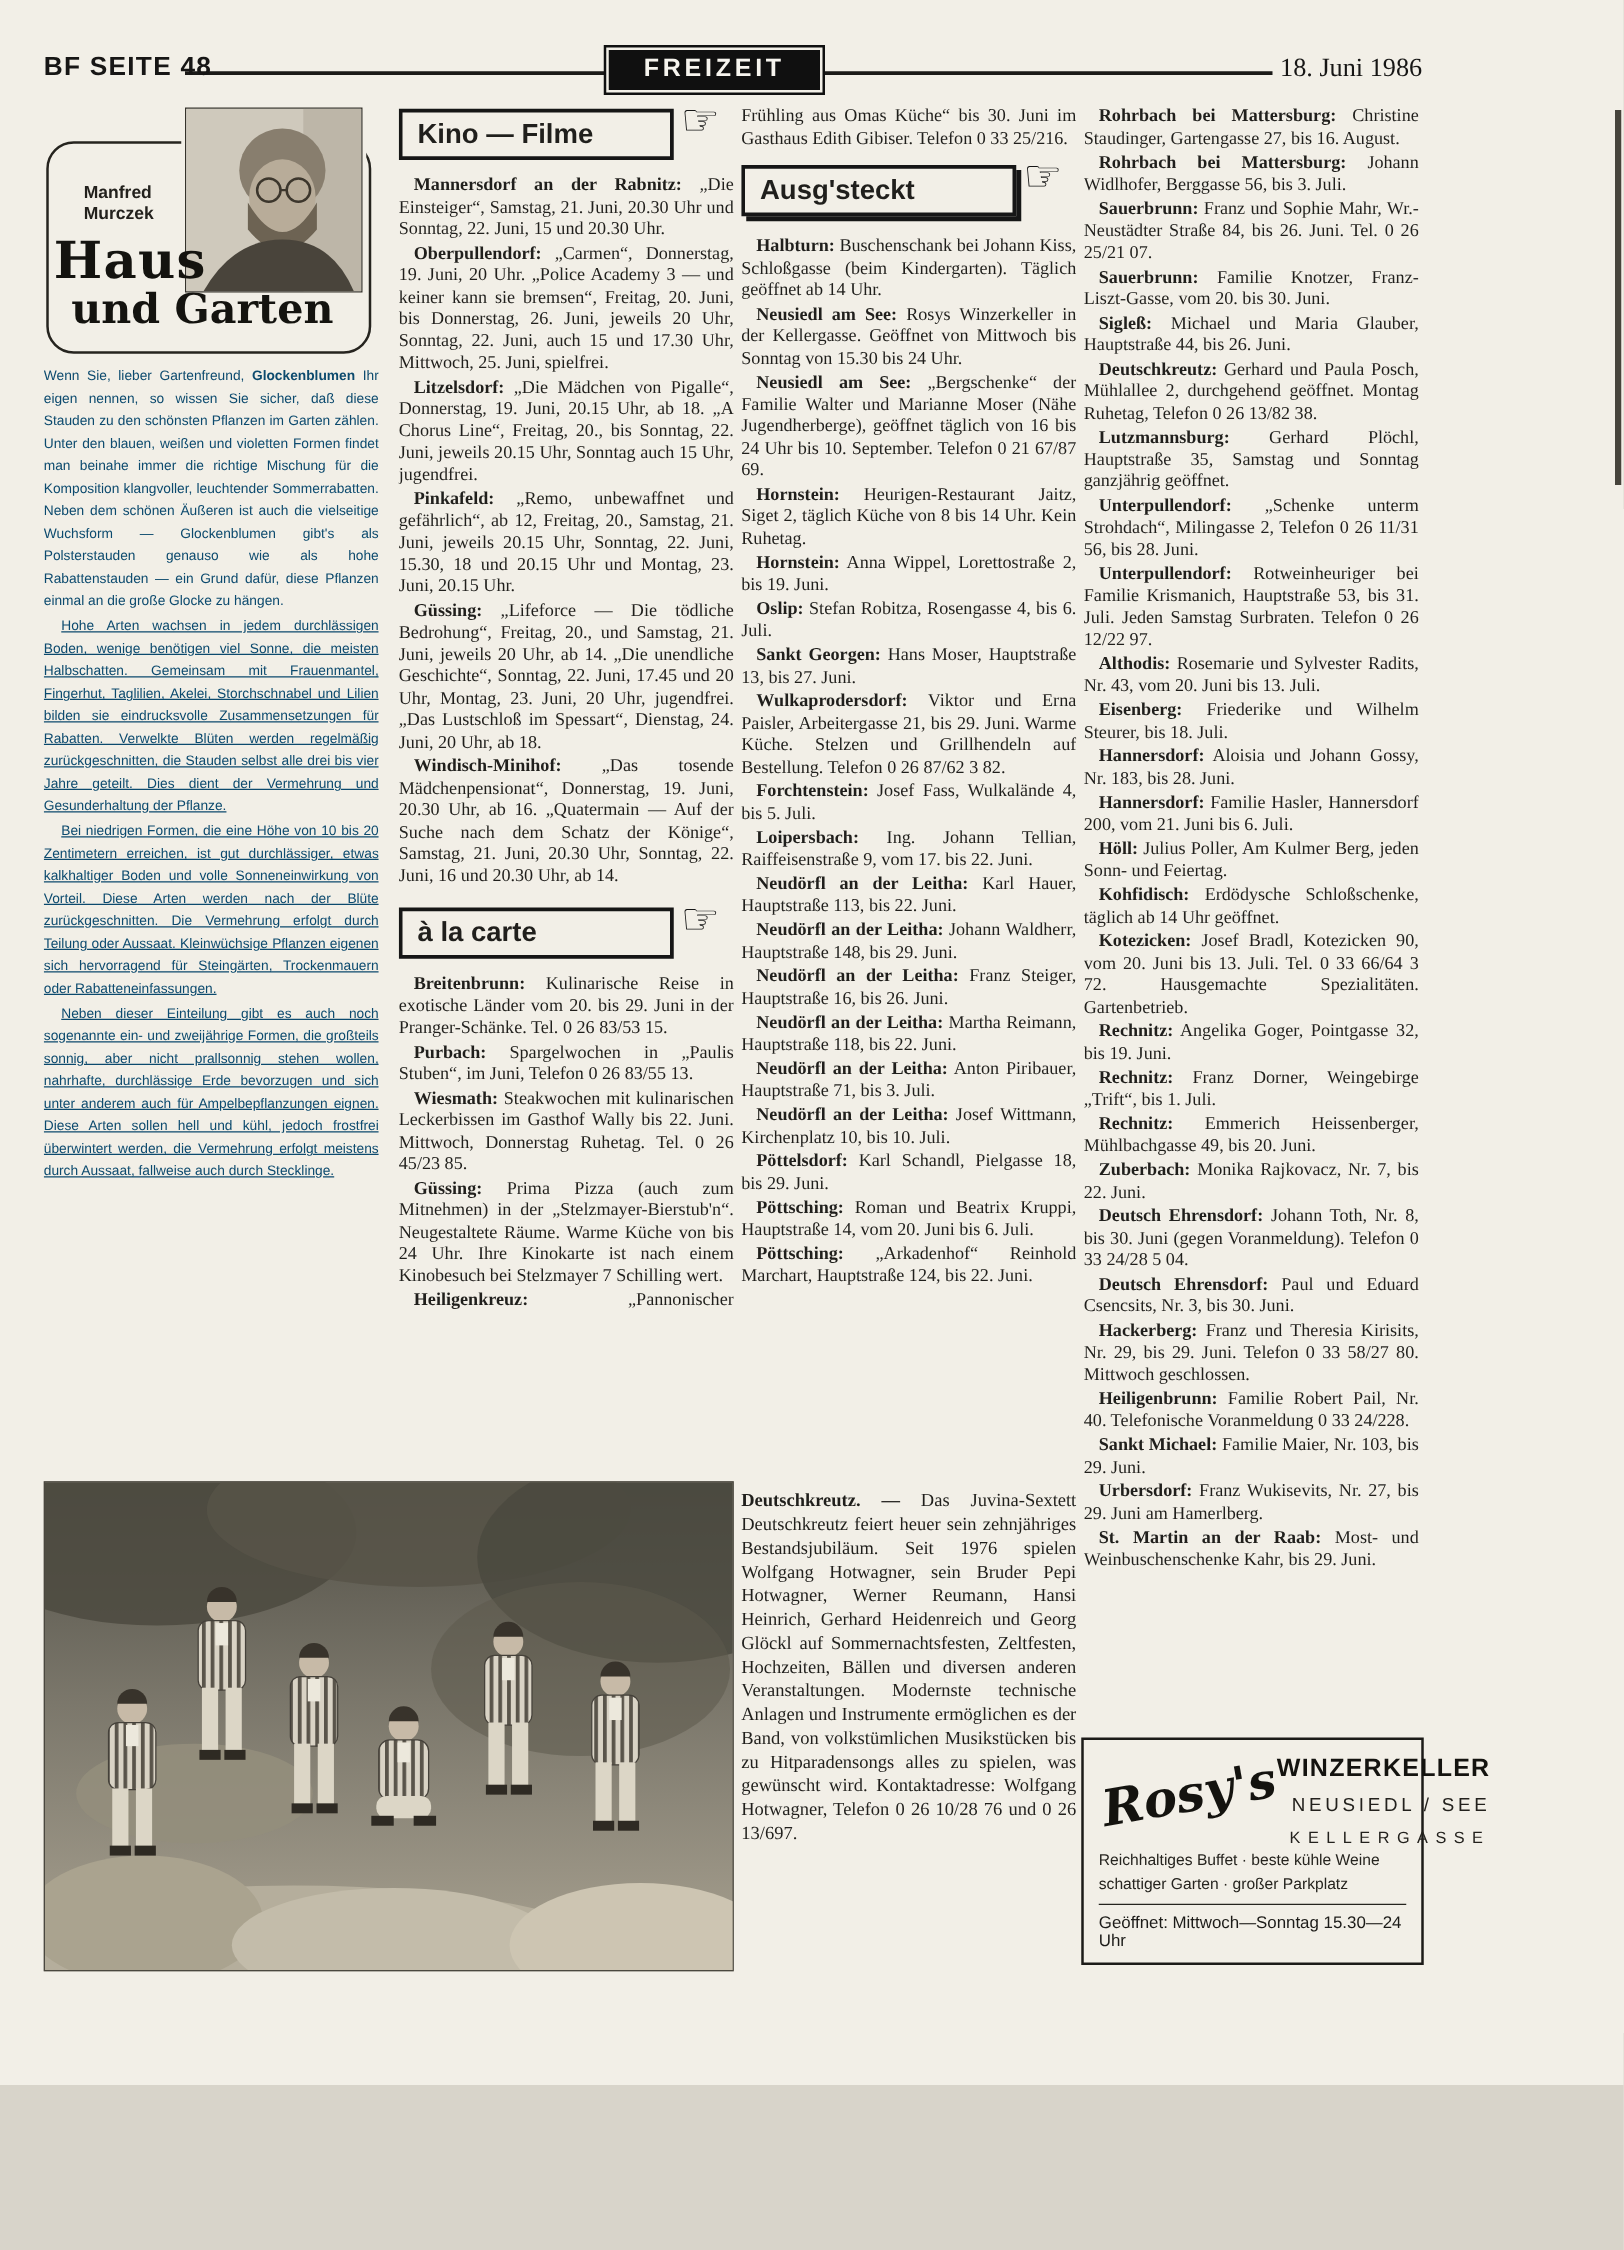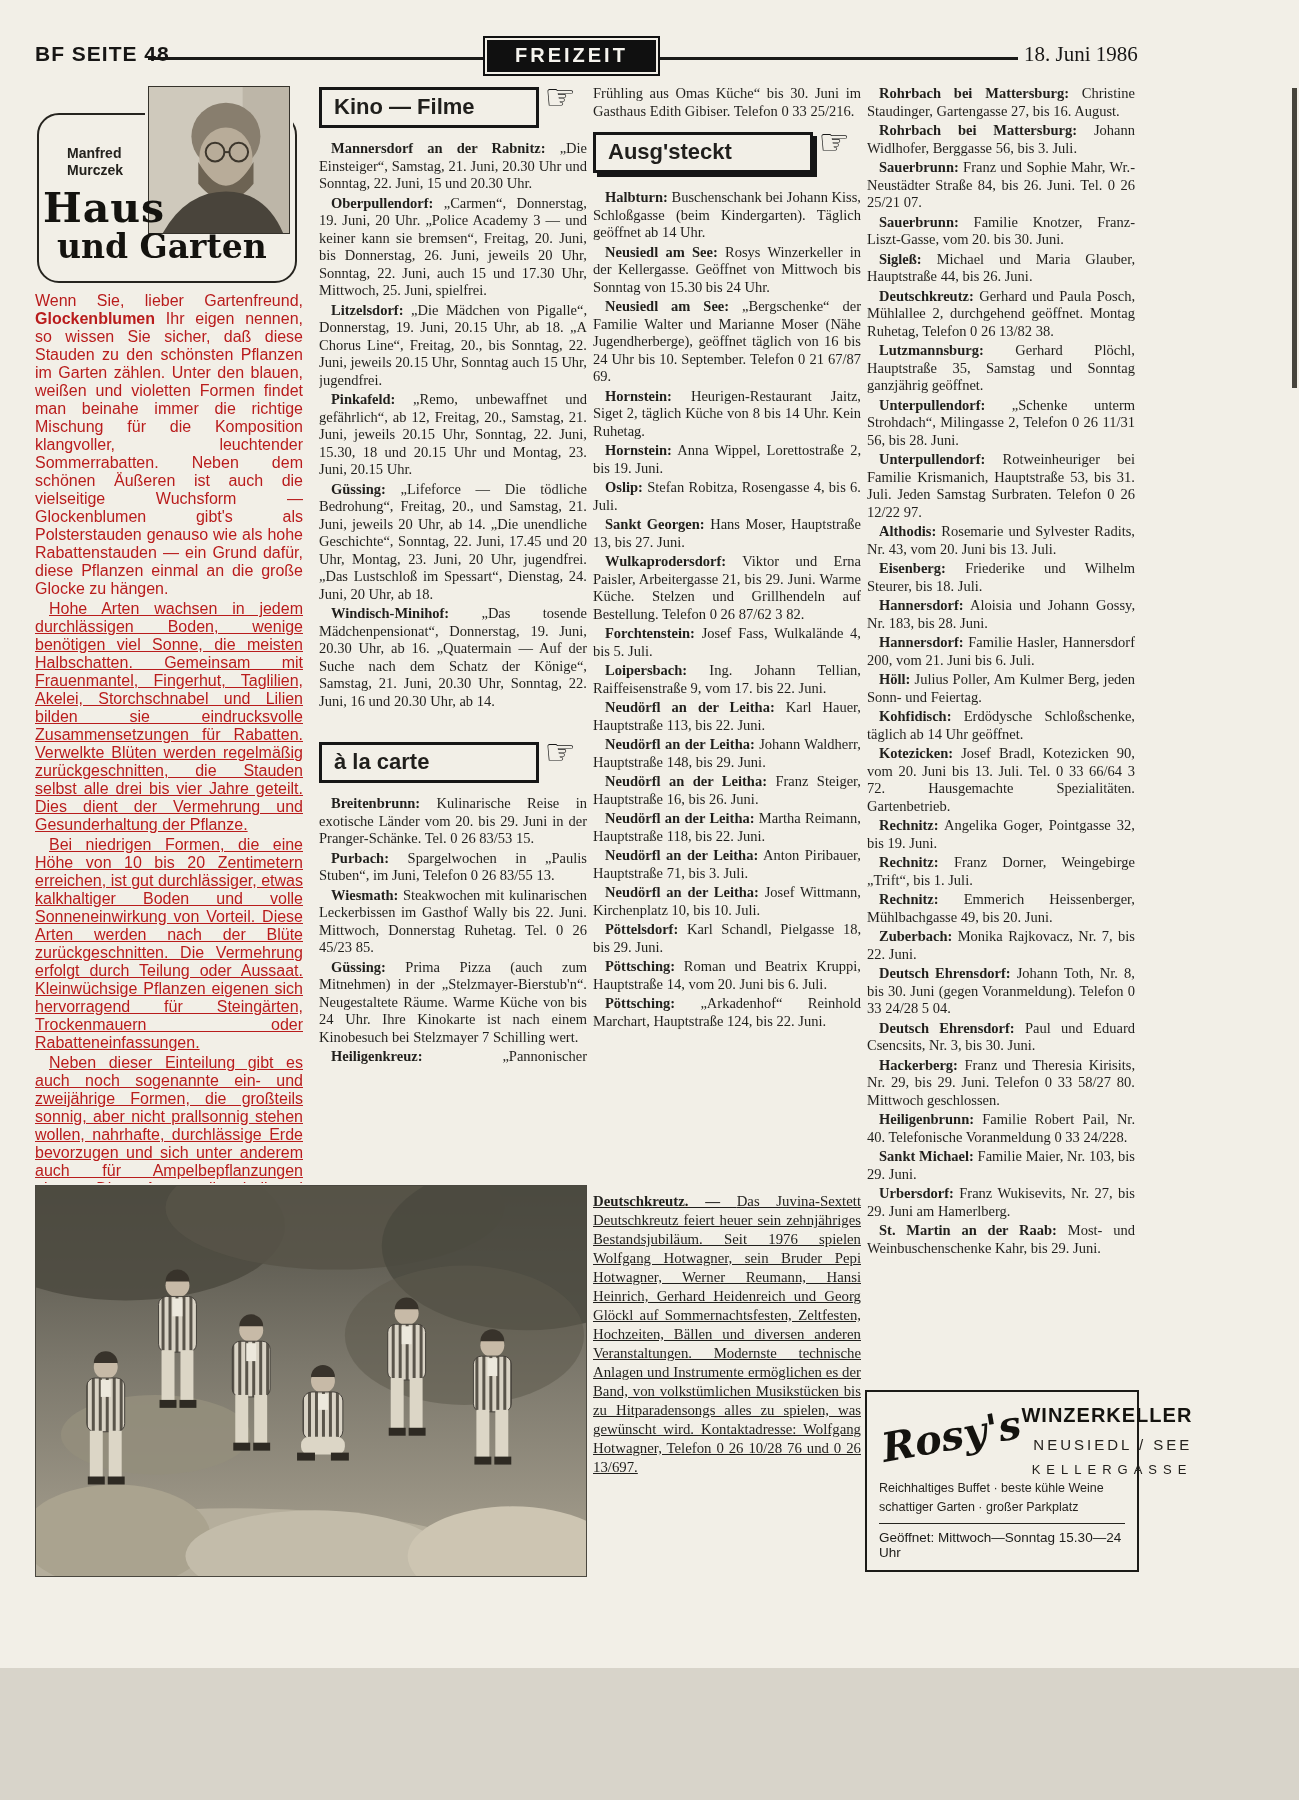--- a/index.html
+++ b/index.html
@@ -51,21 +51,21 @@
     position: relative;
     border: 3px solid #161616;
     width: 220px;
     padding: 5px 8px 6px 12px;
     margin: 2px 0 12px;
     background: #f2efe7;
     font-family: "Liberation Sans", sans-serif;
     font-weight: bold; font-size: 22px; line-height: 24px;
     text-indent: 0; text-align: left;
   }
-  .alacarte-box { margin-top: 32px; }
+  .alacarte-box { margin-top: 16px; }
   .ausg-box { box-shadow: 4px 4px 0 #161616; margin-bottom: 16px; }
   .hand {
     position: absolute; right: -40px; top: -5px;
     font-family: "DejaVu Sans", sans-serif;
     font-size: 35px; font-weight: normal; color:#161616;
   }
 
   
   .feature-head { position: relative; height: 207px; }
   .feature-frame {
@@ -77,40 +77,40 @@
   .author-caption {
     position: absolute; left: 32px; top: 60px;
     font: 14px/17px "Liberation Sans", sans-serif; color:#23211d;
   }
   .cap-line { display: block; font-weight: bold; }
   .feature-title { position: absolute; left: 8px; top: 102px; color: #14130f; font-family: "DejaVu Serif", serif; font-weight: bold; }
   .title-line1 { display: block; font-size: 41px; line-height: 42px; letter-spacing: 1px; }
   .title-line2 { display: block; font-size: 33px; line-height: 36px; margin-left: 14px; }
   .feature-body {
     font-family: "Liberation Sans", sans-serif;
-    font-size: 16px; line-height: 18px;
-    text-align: justify; hyphens: auto; color: #b91c1c;
+    font-size: 11px; line-height: 18px;
+    text-align: justify; hyphens: auto; color: #0c4a6e;
   }
   .fpara { margin: 0 0 2px; }
   .fpara.indent { text-indent: 14px; text-decoration: underline; }
 
   
   .band-photo {
     position: absolute; left: 35px; top: 1185px; width: 552px; height: 392px;
     border: 1px solid #4a473f; background: #8b877b;
   }
   .band-photo svg { display: block; width: 100%; height: 100%; }
   .band-article {
     position: absolute; left: 593px; top: 1192px; width: 268px;
     background: #f2efe7;
     font-family: "Liberation Serif", serif;
     font-size: 14.8px; line-height: 19px;
     text-align: justify; hyphens: auto; color:#201f1c;
   }
-  .band-article .item { text-indent: 0; text-decoration: underline; }
+  .band-article .item { text-indent: 0; }
 
   
   .ad-box {
     position: absolute; left: 865px; top: 1390px; width: 274px; min-height: 182px;
     border: 2px solid #1c1b18; background: #f2efe7;
     padding: 12px 12px 8px;
   }
   .ad-top { display: flex; align-items: flex-start; }
   .ad-script {
     display: inline-block;

